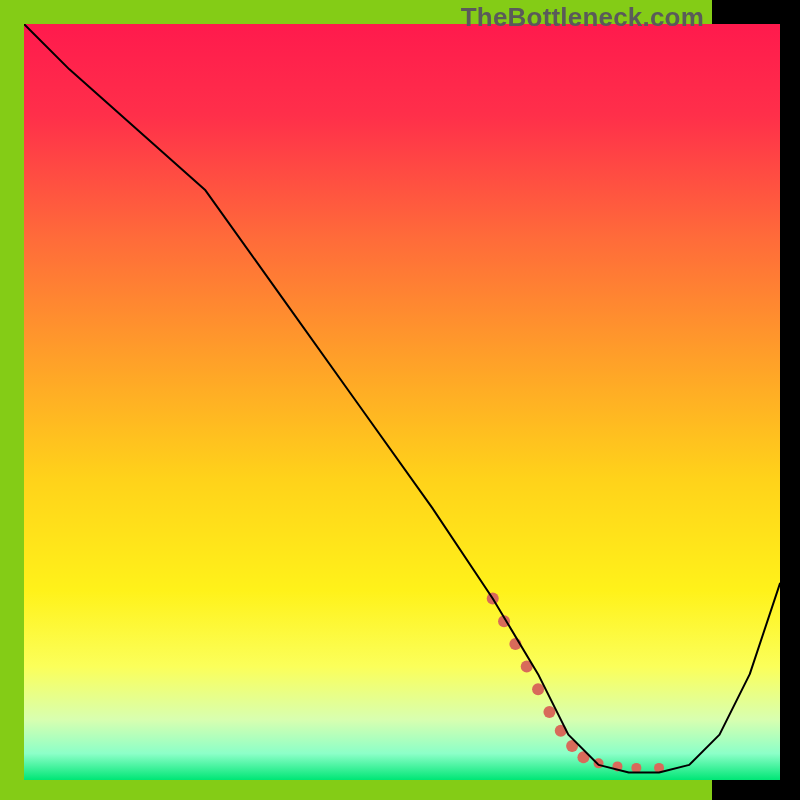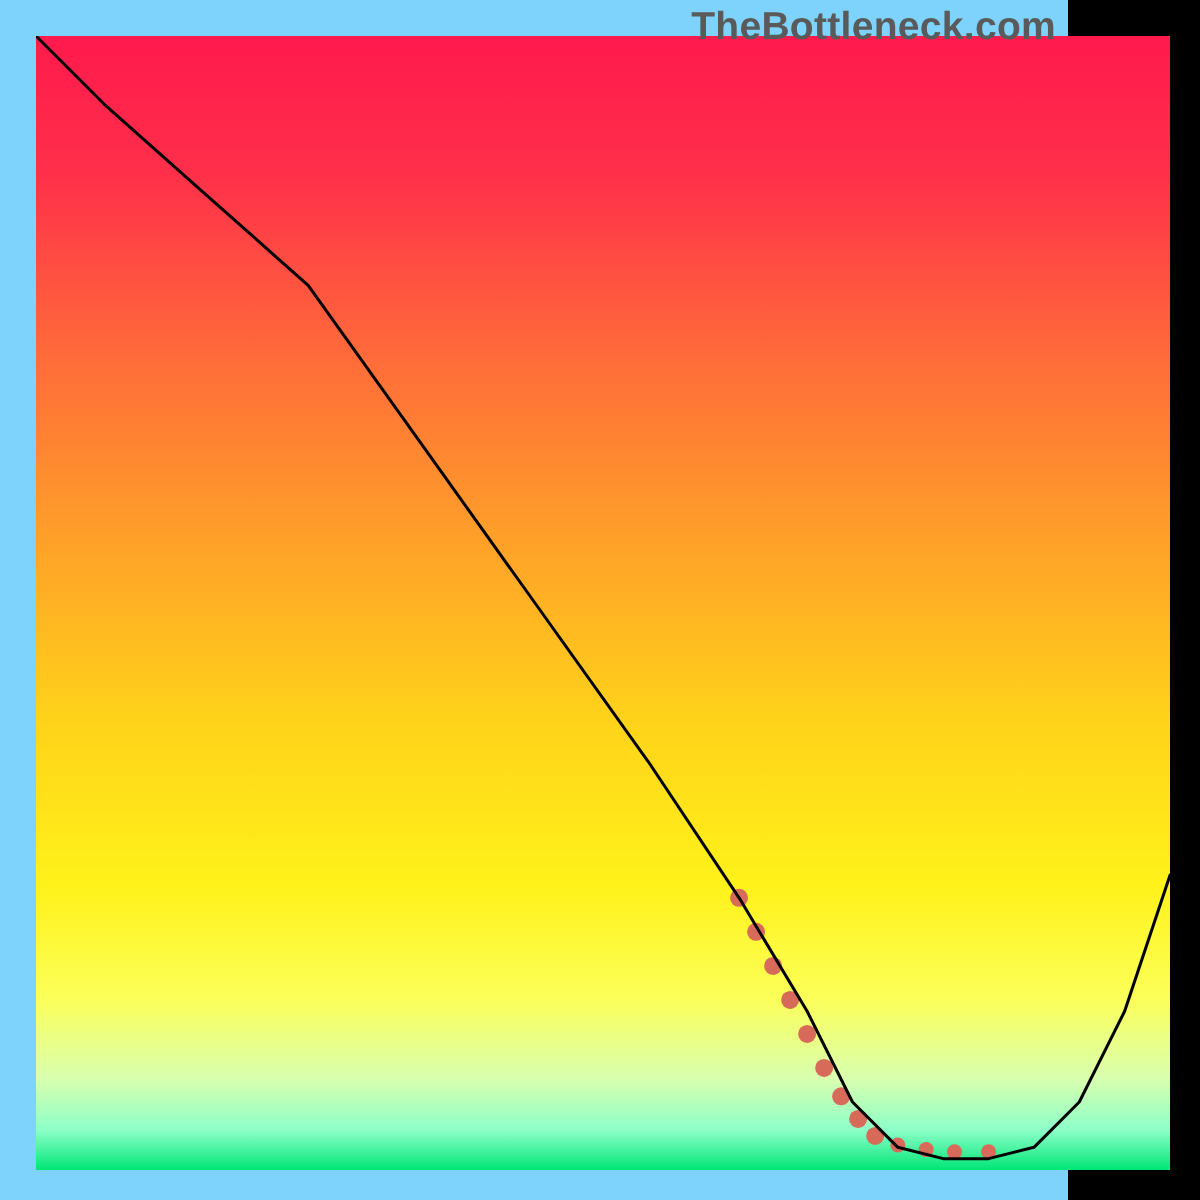--- a/index.html
+++ b/index.html
@@ -8,21 +8,21 @@
     width: 800px;
     height: 800px;
     background: #000;
     overflow: hidden;
     font-family: Arial, Helvetica, sans-serif;
   }
   .frame {
     position: relative;
     width: 712px;
     height: 800px;
-    background: #7dd3fc;
+    background: #84cc16;
   }
   .watermark {
     position: absolute;
     top: 2px;
     right: 8px;
     font-size: 26px;
     font-weight: 600;
     color: #5a5a5a;
     letter-spacing: 0.2px;
     z-index: 10;

